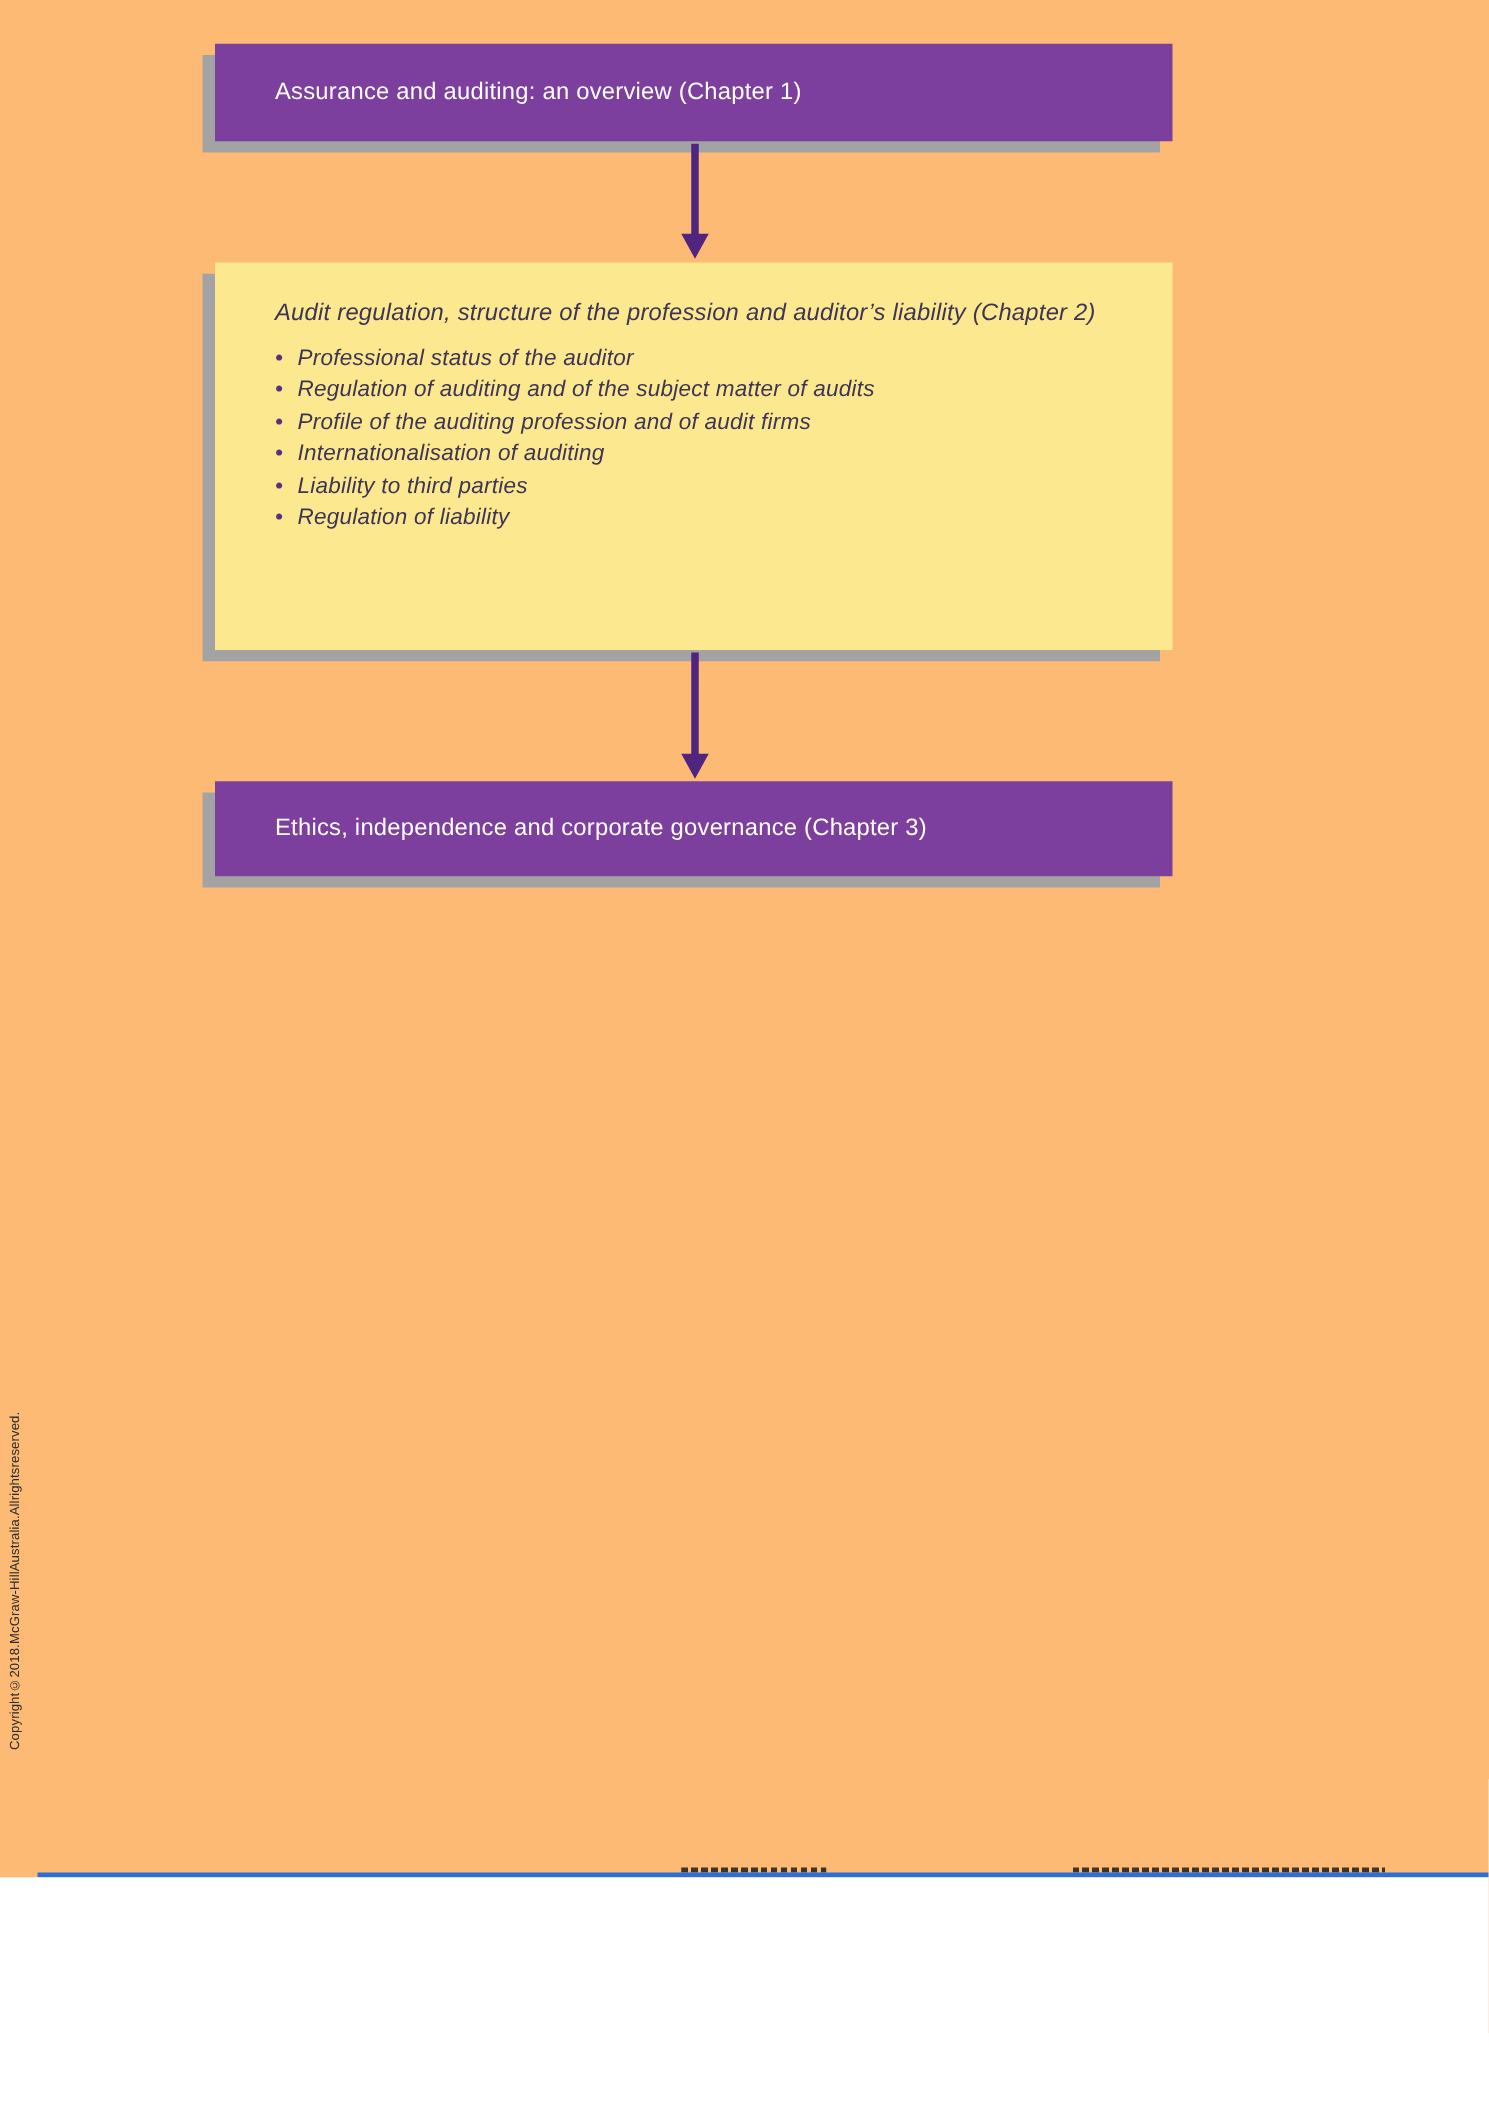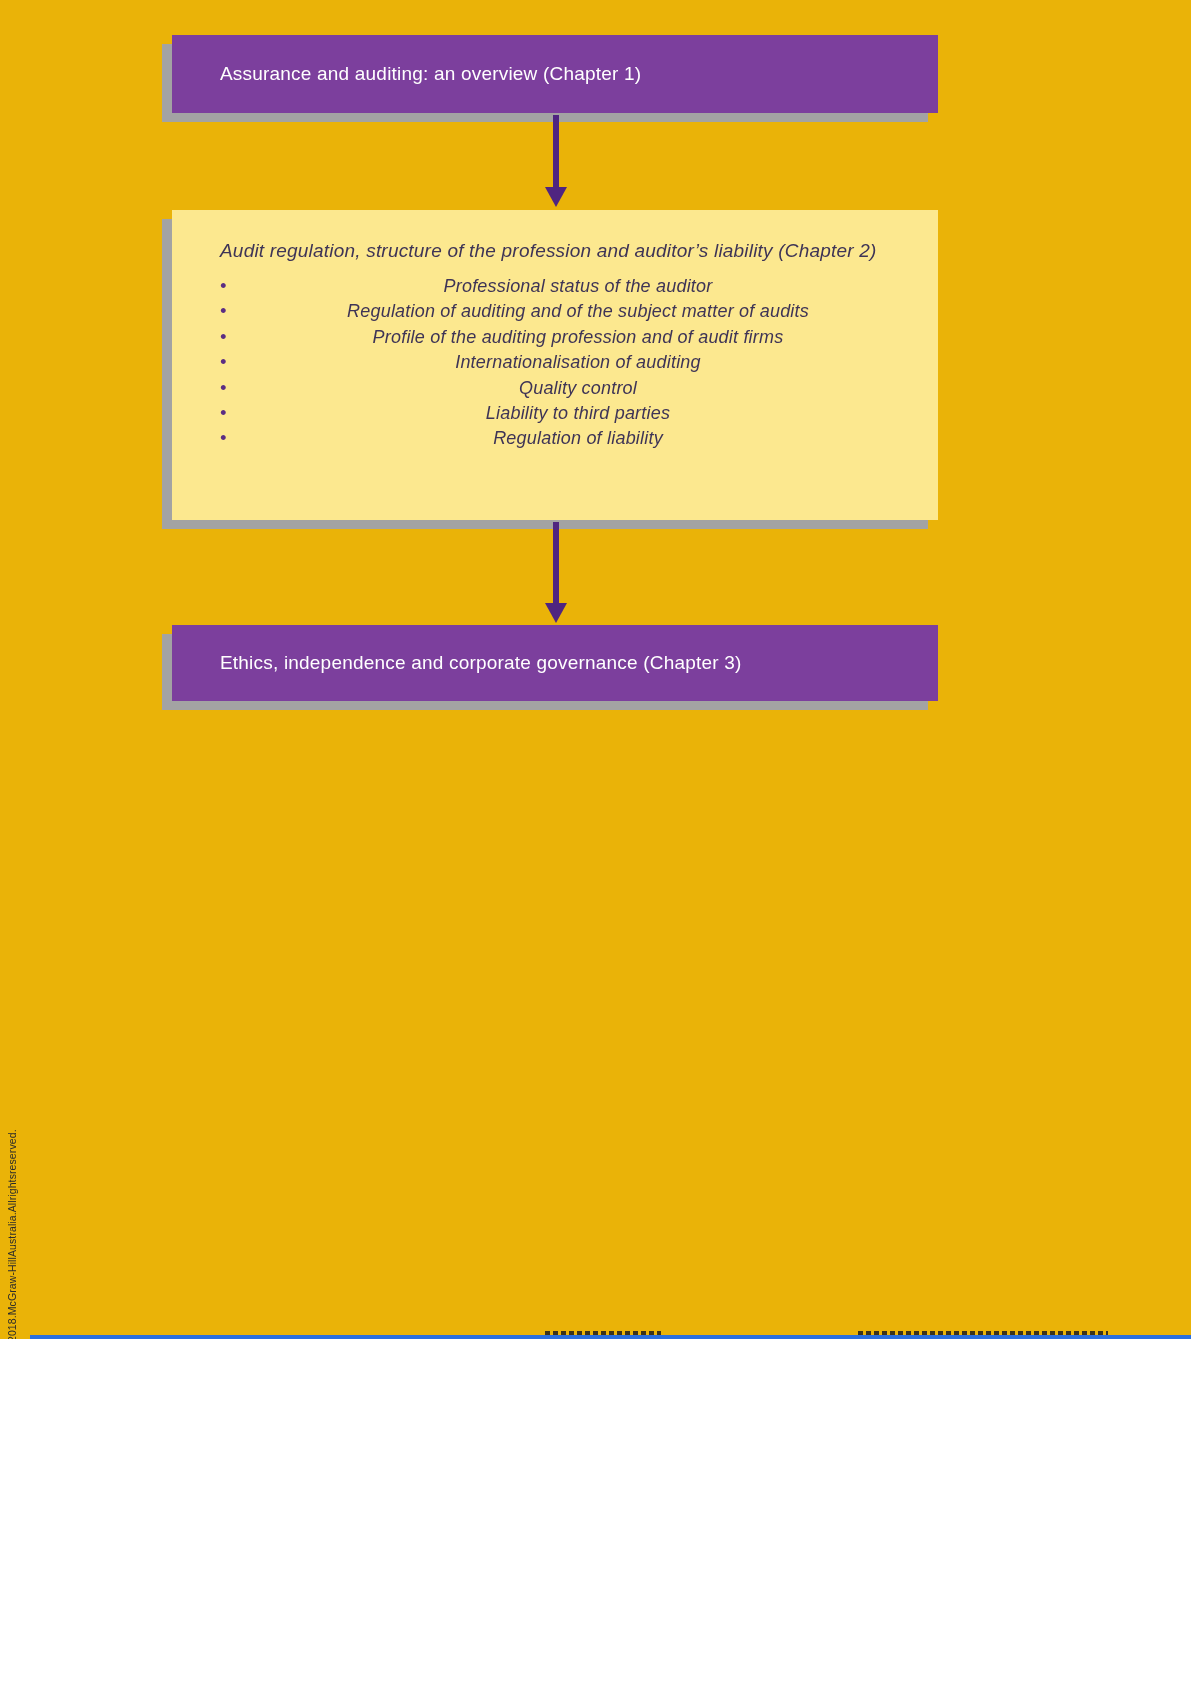--- a/index.html
+++ b/index.html
@@ -2,22 +2,22 @@
 <html><head>
 <meta charset="utf-8">
 <style>
   * { margin: 0; padding: 0; box-sizing: border-box; }
   html, body { background: #ffffff; }
   body { font-family: "Liberation Sans", sans-serif; }
 
   .page {
     position: relative;
     width: 1191px;
-    height: 1339px;
-    background: #eab308;
+    height: 1502px;
+    background: #fdba74;
     overflow: hidden;
     padding-left: 24px;
   }
 
   
   .node {
     position: absolute;
     left: 172px;
     width: 766px;
     box-shadow: -10px 9px 0 0 #a3a3a3;
@@ -46,21 +46,20 @@
     padding: 30px 20px 0 48px;
     font-style: italic;
   }
   .node-yellow .node-title {
     font-size: 19px;
     letter-spacing: 0.2px;
     margin-bottom: 12px;
   }
   .bullet-list {
     list-style: none;
-    text-align: center;
   }
   .bullet-list li {
     position: relative;
     font-size: 18px;
     line-height: 25.4px;
     padding-left: 18px;
     letter-spacing: 0.2px;
   }
   .bullet-list li::before {
     content: "\2022";
@@ -148,21 +147,20 @@
     <div class="arrow-head"></div>
   </div>
 
   <div class="node node-yellow">
     <div class="node-title">Audit regulation, structure of the profession and auditor’s liability (Chapter 2)</div>
     <ul class="bullet-list">
       <li>Professional status of the auditor</li>
       <li>Regulation of auditing and of the subject matter of audits</li>
       <li>Profile of the auditing profession and of audit firms</li>
       <li>Internationalisation of auditing</li>
-      <li>Quality control</li>
       <li>Liability to third parties</li>
       <li>Regulation of liability</li>
     </ul>
   </div>
 
   <div class="arrow arrow-2">
     <div class="arrow-shaft"></div>
     <div class="arrow-head"></div>
   </div>
 

